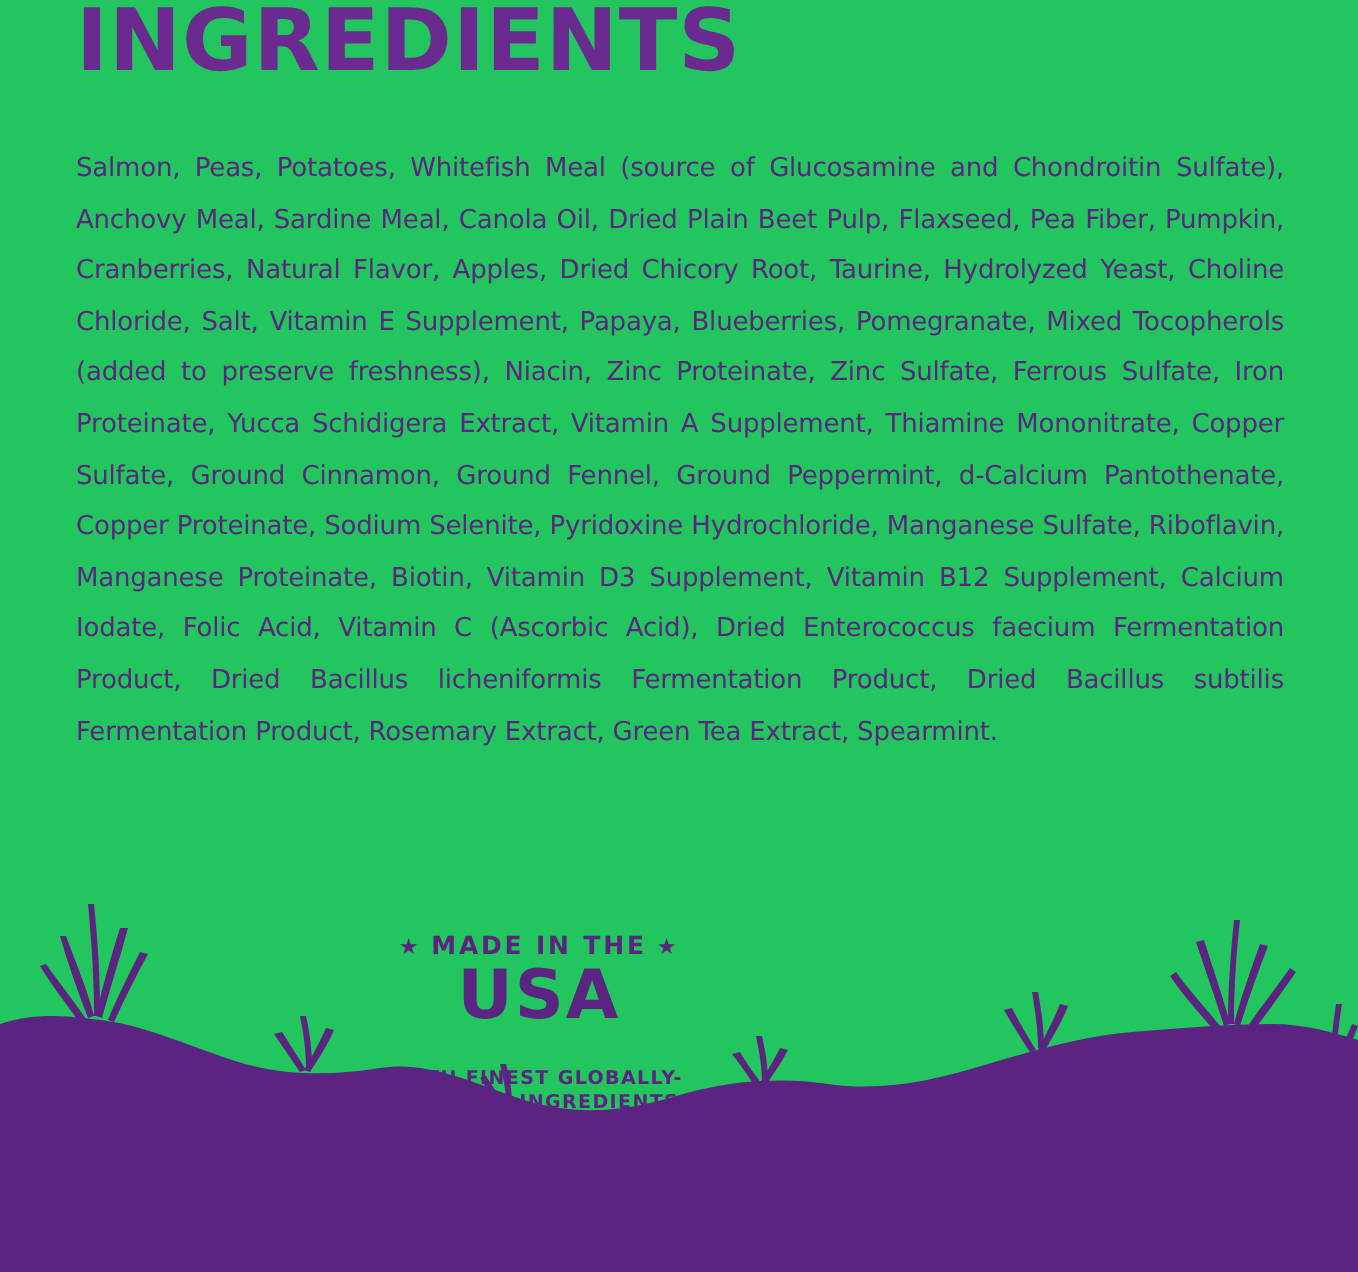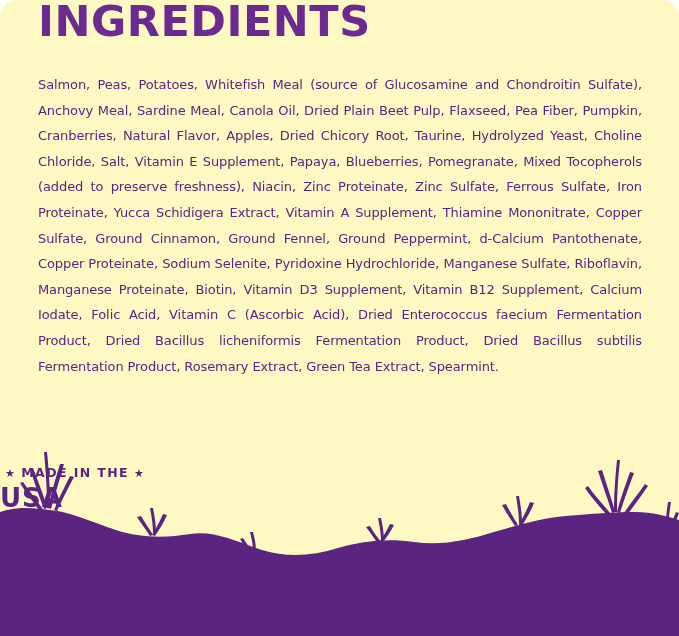--- a/index.html
+++ b/index.html
@@ -11,22 +11,21 @@
     height: 636px;
     background: #ffffff;
     font-family: "Liberation Sans", sans-serif;
     overflow: hidden;
     position: relative;
   }
   .page {
     position: relative;
     width: 679px;
     height: 636px;
-    background: #fef9c3;
-    border-radius: 17px;
+    background: #22c55e;
   }
   .title {
     position: absolute;
     left: 38px;
     top: -2px;
     font-size: 43px;
     font-weight: bold;
     letter-spacing: 0.5px;
     color: #6b2a8f;
     font-family: "DejaVu Sans", sans-serif;
@@ -57,36 +56,37 @@
     display: block;
     width: 679px;
     height: 190px;
   }
   .usa-badge {
     position: absolute;
     left: 0;
     right: 0;
     top: 465px;
     width: 539px;
+    text-align: center;
     color: #5b2480;
     font-family: "DejaVu Sans", sans-serif;
     z-index: 5;
   }
   .usa-made {
     font-size: 12.5px;
     font-weight: bold;
     letter-spacing: 1.4px;
   }
   .usa-star {
     font-size: 11px;
     vertical-align: middle;
     padding: 0 5px;
   }
   .usa-big {
-    font-size: 26px;
+    font-size: 34px;
     font-weight: bold;
     letter-spacing: 1px;
     line-height: 34px;
     margin-top: 1px;
   }
   .usa-sub {
     font-size: 9.5px;
     font-weight: bold;
     letter-spacing: 0.7px;
     line-height: 12px;

